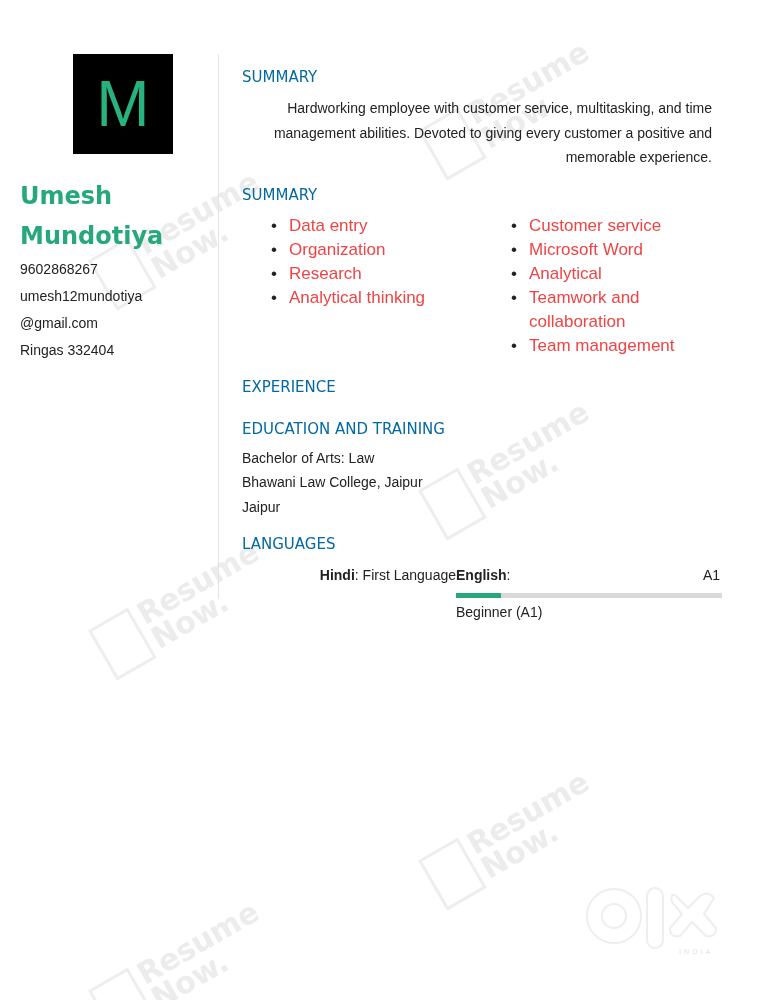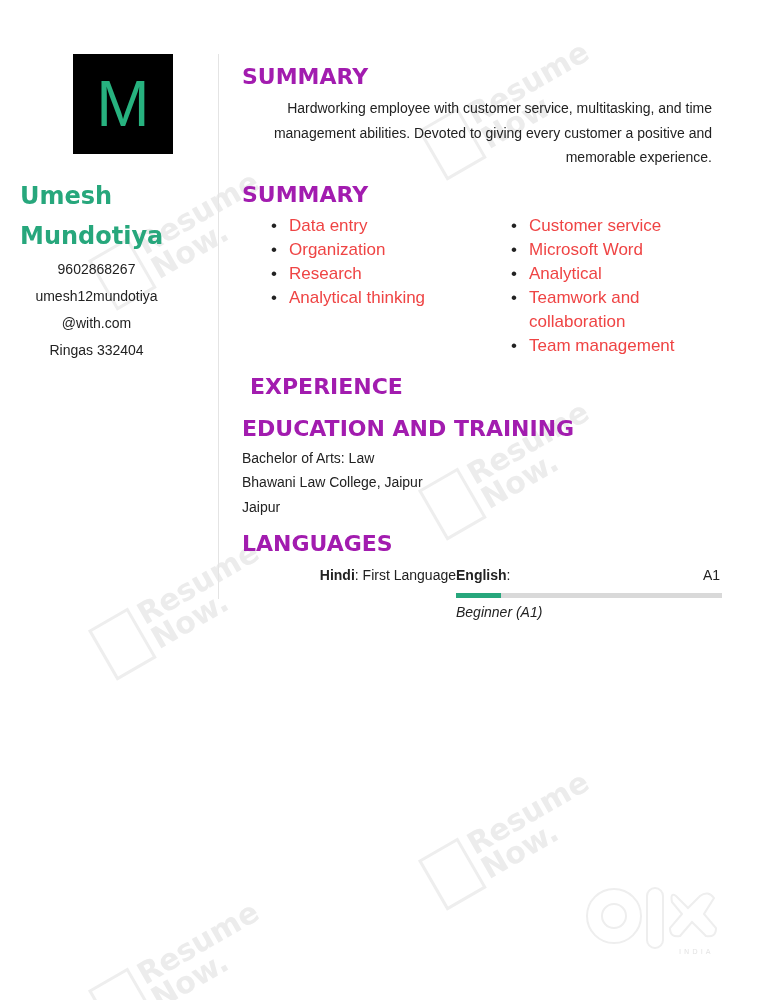--- a/index.html
+++ b/index.html
@@ -2,24 +2,24 @@
 <html><head>
   <meta charset="utf-8">
   <style>
     html, body { margin: 0; padding: 0; background: #ffffff; }
     body { width: 760px; height: 1000px; position: relative; overflow: hidden; font-family: "Liberation Sans", sans-serif; color: #1f1f1f; }
     .watermark { position: absolute; transform: rotate(-30deg); color: #ececec; font-family: "DejaVu Sans", sans-serif; font-weight: bold; font-size: 30px; line-height: 28px; pointer-events: none; }
     .watermark .box { display: inline-block; width: 40px; height: 52px; border: 3px solid #eeeeee; vertical-align: top; margin-right: 6px; }
     .watermark .txt { display: inline-block; vertical-align: top; }
     .monogram { position: absolute; left: 73px; top: 54px; width: 100px; height: 100px; background: #000; color: #27b27f; font-size: 64px; line-height: 100px; text-align: center; font-family: "Liberation Sans", sans-serif; }
     .name { position: absolute; left: 20px; top: 176px; width: 153px; text-align: left; color: #27a77c; font-weight: bold; font-size: 24px; line-height: 40px; font-family: "DejaVu Sans", sans-serif; }
-    .contact { position: absolute; left: 20px; top: 256px; width: 153px; text-align: center; font-size: 14px; line-height: 27px; color: #222; }
+    .contact { position: absolute; left: 20px; top: 256px; width: 153px; text-align: left; font-size: 14px; line-height: 27px; color: #222; }
     .divider { position: absolute; left: 218px; top: 54px; width: 1px; height: 545px; background: #e4e4e4; }
     .main { position: absolute; left: 242px; top: 62px; width: 480px; }
-    .sec-title { font-family: "DejaVu Sans", sans-serif; font-weight: bold; font-size: 22px; color: #a21caf; margin: 0; line-height: 30px; }
+    .sec-title { font-family: "DejaVu Sans", sans-serif; font-weight: normal; font-size: 15px; color: #0369a1; margin: 0; line-height: 30px; }
     .para { font-size: 14px; line-height: 24.5px; color: #222; }
     .skills { display: flex; margin-top: 4px; }
     .skills ul { list-style: none; margin: 0; padding: 0; width: 240px; }
     .skills li { font-size: 17px; line-height: 24px; color: #ef4444; position: relative; padding-left: 47px; }
     .skills li::before { content: "•"; position: absolute; left: 29px; color: #222; }
     .lang-row { display: flex; font-size: 14px; line-height: 24px; color: #222; }
     .lang-bar-wrap { position: relative; width: 266px; }
     .bar-track { height: 5px; background: #d9d9d9; margin-top: 6px; position: relative; }
     .bar-fill { position: absolute; left: 0; top: 0; height: 5px; width: 44px; background: #27a77c; }
     .olx { position: absolute; left: 584px; top: 884px; }
@@ -35,21 +35,21 @@
 <div class="watermark" style="left:90px;top:940px;"><span class="box"></span><span class="txt"><span>Resume</span><br><span>Now.</span></span></div>
 
 <div class="monogram">M</div>
 <div class="name">
   <div>Umesh</div>
   <div>Mundotiya</div>
 </div>
 <div class="contact">
   <div>9602868267</div>
   <div>umesh12mundotiya</div>
-  <div>@with.com</div>
+  <div>@gmail.com</div>
   <div>Ringas 332404</div>
 </div>
 
 <div class="divider"></div>
 
 <div class="main">
   <section>
     <h2 class="sec-title">SUMMARY</h2>
     <div class="para" style="margin-top:4px;width:470px;text-align:right;">Hardworking employee with customer service, multitasking, and time management abilities. Devoted to giving every customer a positive and memorable experience.</div>
   </section>
@@ -66,21 +66,21 @@
       <ul>
         <li>Customer service</li>
         <li>Microsoft Word</li>
         <li>Analytical</li>
         <li>Teamwork and collaboration</li>
         <li>Team management</li>
       </ul>
     </div>
   </section>
 
-  <section style="margin-top:14px;margin-left:8px;">
+  <section style="margin-top:14px;">
     <h2 class="sec-title">EXPERIENCE</h2>
   </section>
 
   <section style="margin-top:12px;">
     <h2 class="sec-title">EDUCATION AND TRAINING</h2>
     <div class="para" style="margin-top:2px;">Bachelor of Arts: Law</div>
     <div class="para">Bhawani Law College, Jaipur</div>
     <div class="para">Jaipur</div>
   </section>
 
@@ -91,21 +91,21 @@
         <b>Hindi</b><span>: </span><span>First Language</span>
       </div>
       <div class="lang-bar-wrap">
         <div style="display:flex;justify-content:space-between;">
           <span><b>English</b><span>:</span></span>
           <span style="margin-right:2px;">A1</span>
         </div>
         <div class="bar-track">
           <div class="bar-fill" style="width: 17%; background: rgb(39, 167, 124);"></div>
         </div>
-        <div style="margin-top:2px;font-style:italic;">Beginner (A1)</div>
+        <div style="margin-top:2px;">Beginner (A1)</div>
       </div>
     </div>
   </section>
 </div>
 
 <div class="olx">
   <svg width="140" height="74" viewBox="0 0 140 74">
     <circle cx="30" cy="32" r="27" fill="none" stroke="#eeeeee" stroke-width="2"></circle>
     <circle cx="30" cy="32" r="12" fill="none" stroke="#eeeeee" stroke-width="2"></circle>
     <rect x="63" y="4" width="16" height="60" rx="8" fill="none" stroke="#eeeeee" stroke-width="2"></rect>

